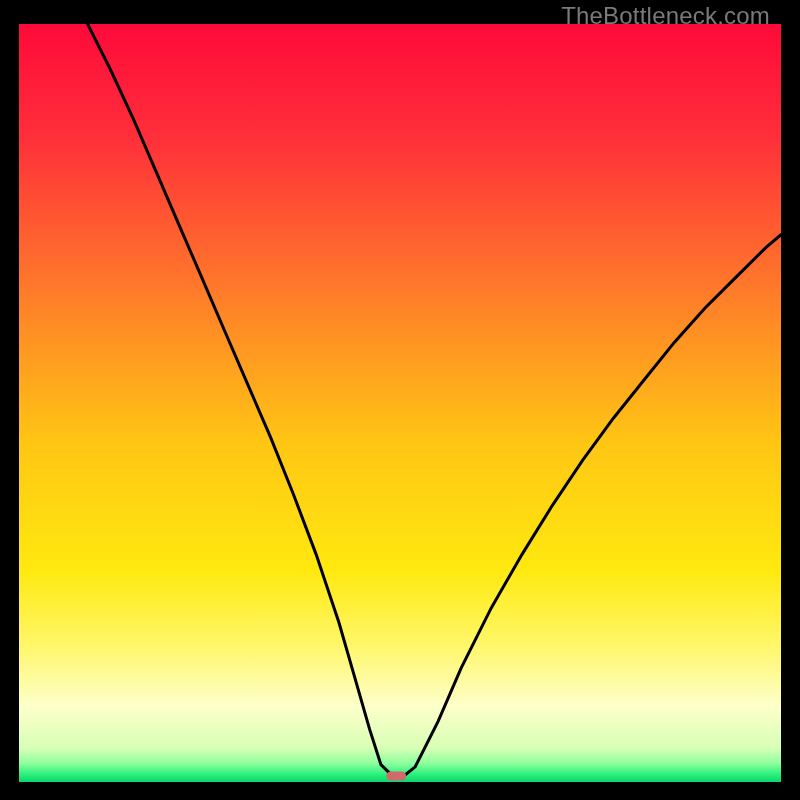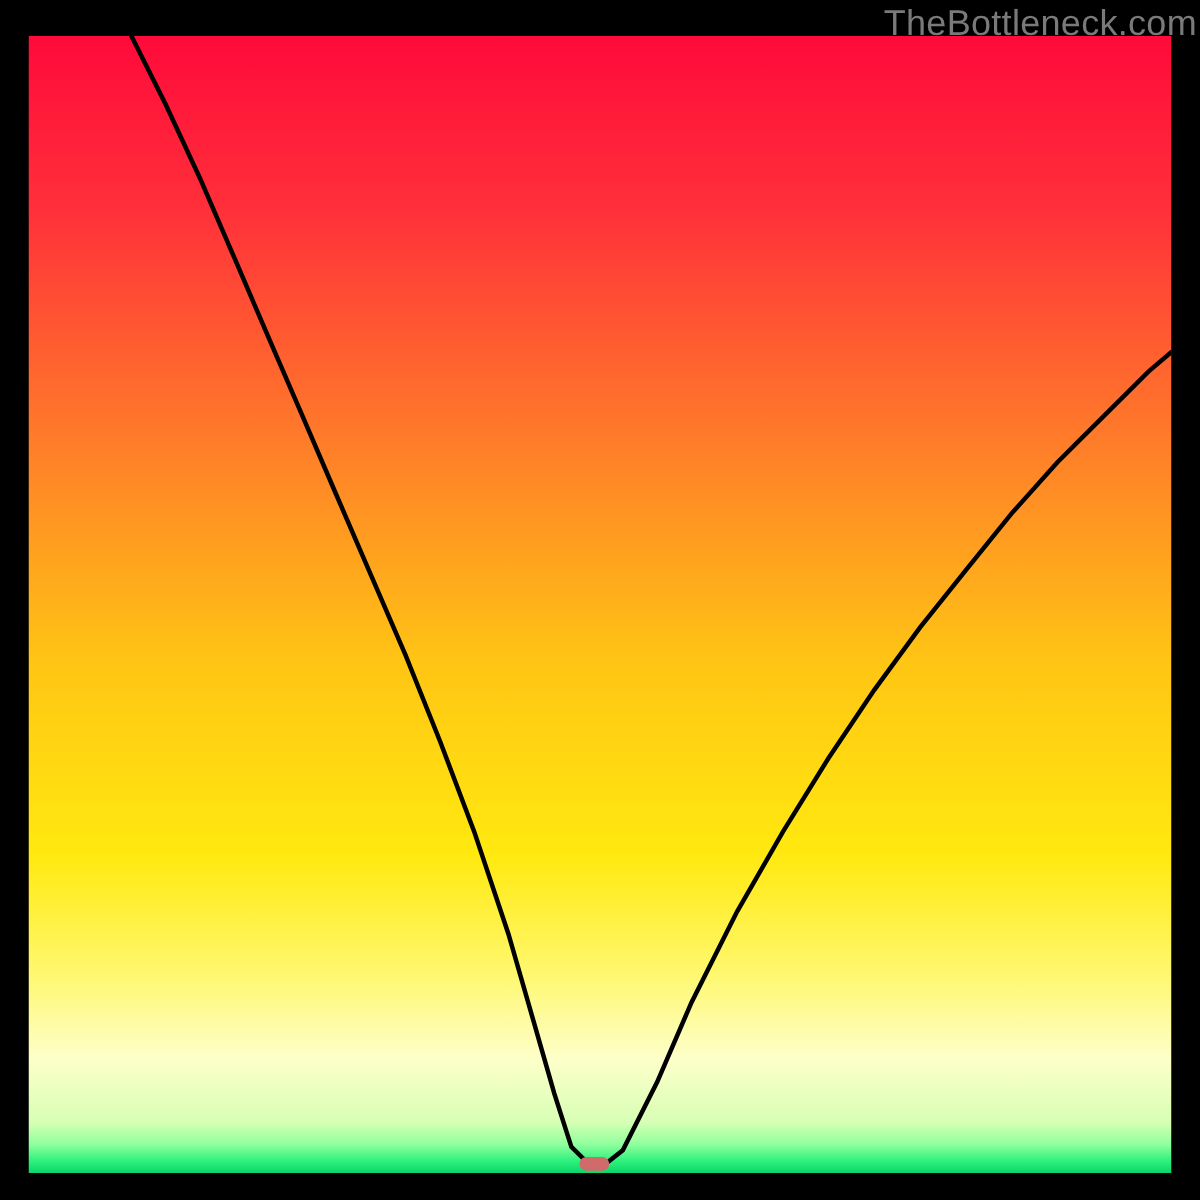--- a/index.html
+++ b/index.html
@@ -15,21 +15,21 @@
     position: absolute;
     left: 0;
     top: 0;
     width: 800px;
     height: 800px;
     background: #000;
   }
   .watermark {
     position: absolute;
     top: 2px;
-    right: 2px;
+    right: 30px;
     color: #7a7a7a;
     font-size: 24px;
     font-weight: 500;
     letter-spacing: 0.2px;
     z-index: 10;
   }
   .plot {
     position: absolute;
     left: 19px;
     top: 24px;

